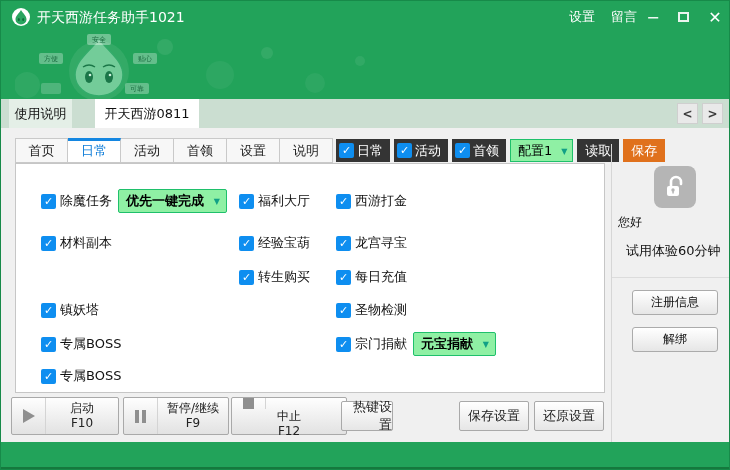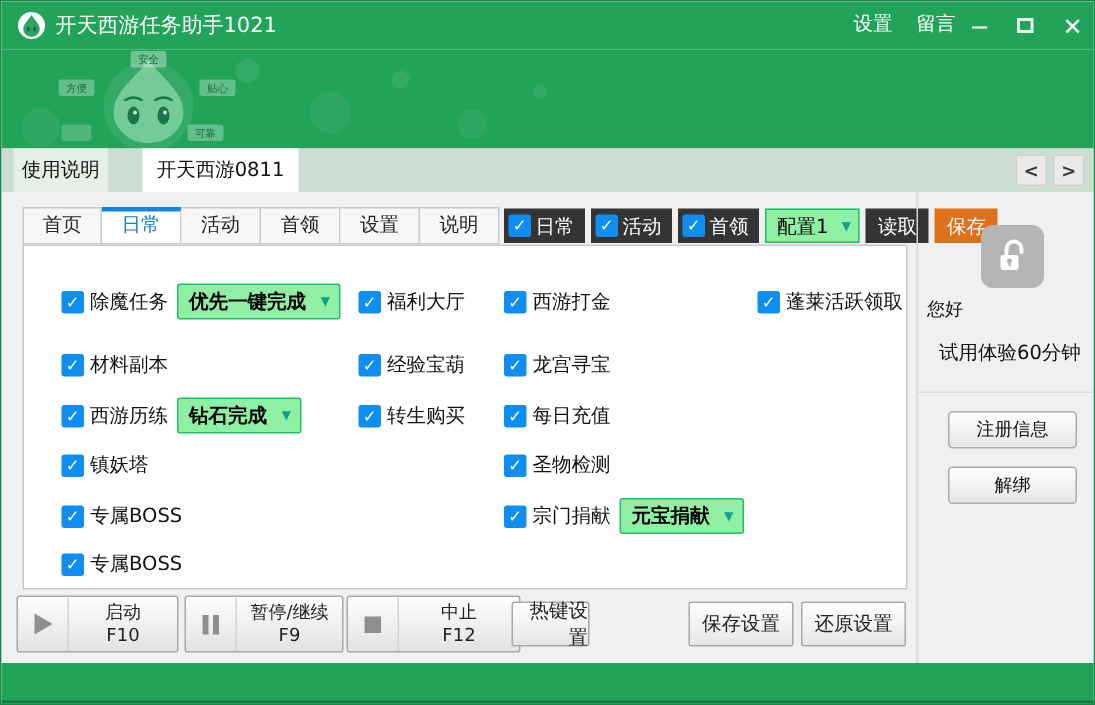--- a/index.html
+++ b/index.html
@@ -65,28 +65,28 @@
 
   
   .bigbtn{position:absolute;height:38px;display:flex;background:linear-gradient(#fefefe,#e2e2e2);border:1px solid #a9a9a9;border-radius:2px;cursor:pointer;}
   .bigbtn .ic{width:34px;display:flex;align-items:center;justify-content:center;border-right:1px solid #d4d4d4;}
   .bigbtn .txt{flex:1;display:flex;flex-direction:column;align-items:center;justify-content:center;font-size:12px;line-height:15px;color:#222;}
   .ic-play{width:0;height:0;border-top:7px solid transparent;border-bottom:7px solid transparent;border-left:12px solid #8f8f8f;}
   .ic-pause{display:flex;gap:3px;} .ic-pause i{width:4px;height:13px;background:#8f8f8f;}
   .ic-stop{width:11px;height:11px;background:#8f8f8f;}
   .b-start{left:10px;top:269px;width:108px;}
   .b-pause{left:122px;top:269px;width:106px;}
-  .b-stop{left:230px;top:269px;width:116px;}
+  .b-stop{left:230px;top:269px;width:116px;flex-direction:column;}
   .smbtn{position:absolute;height:30px;background:linear-gradient(#ffffff,#e6e6e6);border:1px solid #a9a9a9;border-radius:2px;font-size:13px;color:#222;display:flex;align-items:center;justify-content:center;cursor:pointer;}
   .b-hotkey{left:340px;top:273px;width:52px;text-align:right;}
   .b-savecfg{left:458px;top:273px;width:70px;}
   .b-restore{left:533px;top:273px;width:70px;}
 
   
-  .sidebar{position:absolute;left:610px;top:0;width:112px;height:314px;border-left:1px solid #d6d6d6;}
+  .sidebar{position:absolute;left:610px;top:16px;width:112px;height:314px;border-left:1px solid #d6d6d6;}
   .lock{position:absolute;left:42px;top:22px;width:42px;height:42px;background:#b5b5b5;border-radius:8px;display:flex;align-items:center;justify-content:center;}
   .greeting{position:absolute;left:6px;top:70px;font-size:12px;color:#111;}
   .trial{position:absolute;left:14px;top:98px;font-size:13px;color:#111;}
   .side-div{position:absolute;left:0;top:133px;width:120px;border-top:1px solid #dcdcdc;}
   .sidebtn{position:absolute;left:20px;width:86px;height:25px;background:linear-gradient(#ffffff,#e6e6e6);border:1px solid #ababab;border-radius:3px;font-size:12px;color:#111;display:flex;align-items:center;justify-content:center;cursor:pointer;}
   .b-reg{top:146px;} .b-unbind{top:183px;}
 
   
   .bottombar{position:absolute;left:0;top:441px;width:730px;height:29px;background:var(--brand-green);border-bottom:4px solid var(--brand-green-dark);}
 </style>
@@ -187,43 +187,34 @@
           <span class="dd">优先一键完成</span>
         </div>
       <div class="p-item r1 c2">
           <span class="cb"></span>
           <span class="lbl">福利大厅</span>
         </div>
       <div class="p-item r1 c3">
           <span class="cb"></span>
           <span class="lbl">西游打金</span>
         </div>
-      <div class="p-item r1 c4">
-          <span class="cb"></span>
-          <span class="lbl">蓬莱活跃领取</span>
-        </div>
 
       <div class="p-item r2 c1">
           <span class="cb"></span>
           <span class="lbl">材料副本</span>
         </div>
       <div class="p-item r2 c2">
           <span class="cb"></span>
           <span class="lbl">经验宝葫</span>
         </div>
       <div class="p-item r2 c3">
           <span class="cb"></span>
           <span class="lbl">龙宫寻宝</span>
         </div>
 
-      <div class="p-item r3 c1">
-          <span class="cb"></span>
-          <span class="lbl">西游历练</span>
-          <span class="dd">钻石完成</span>
-        </div>
       <div class="p-item r3 c2">
           <span class="cb"></span>
           <span class="lbl">转生购买</span>
         </div>
       <div class="p-item r3 c3">
           <span class="cb"></span>
           <span class="lbl">每日充值</span>
         </div>
 
       <div class="p-item r4 c1">

